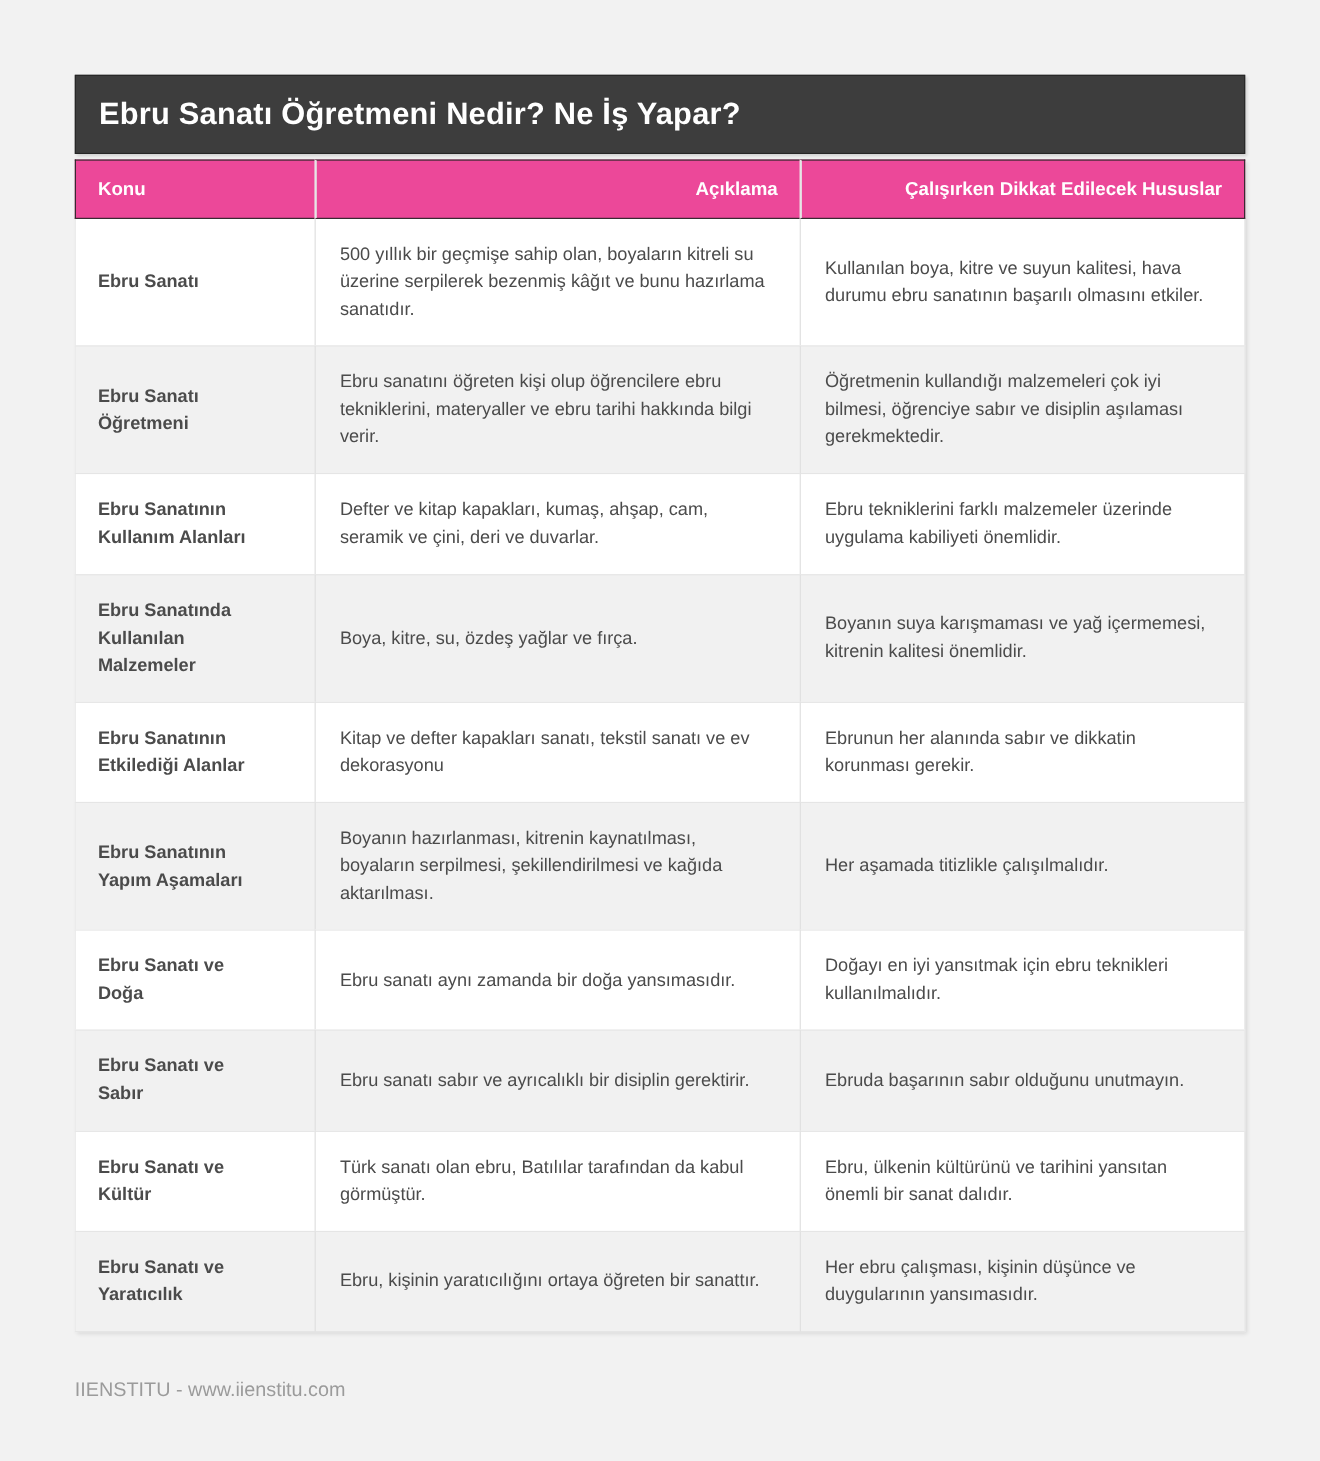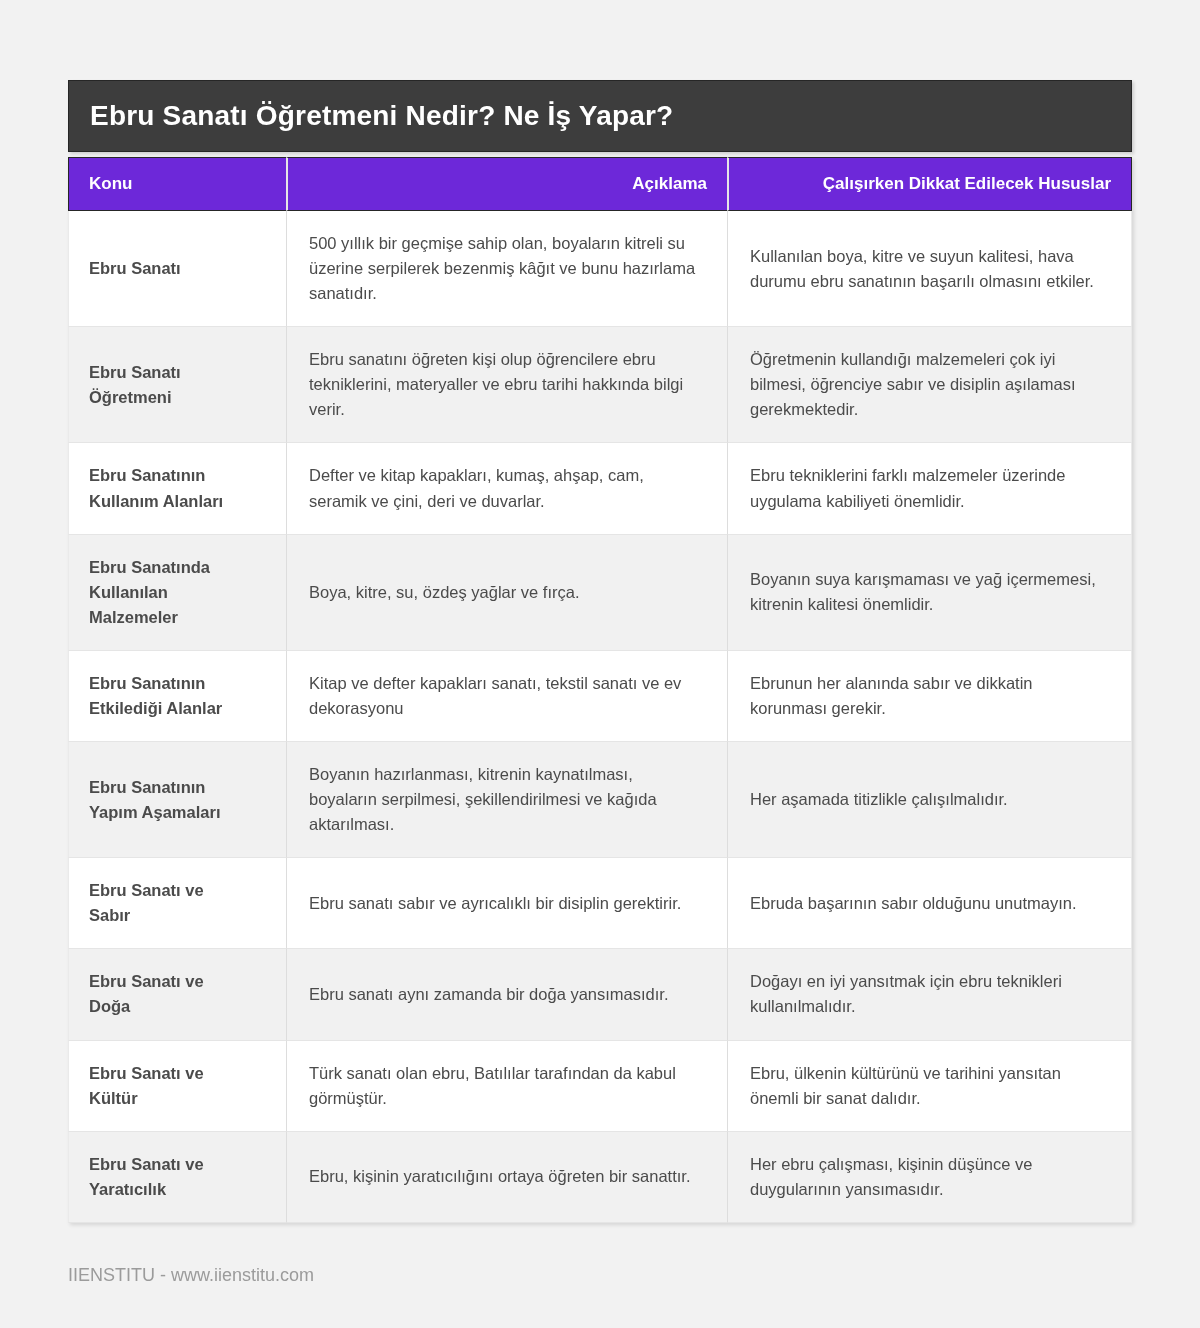--- a/index.html
+++ b/index.html
@@ -6,21 +6,21 @@
   html, body {
     margin: 0;
     padding: 0;
     width: 1200px;
     min-height: 1328px;
     background: #f2f2f2;
     font-family: "Liberation Sans", "DejaVu Sans", sans-serif;
   }
   .doc {
     width: 1064px;
-    margin: 12px auto;
+    margin: 0 auto;
     padding-top: 68px;
   }
   .titlebar {
     height: 72px;
     background: #3d3d3d;
     border: 1px solid #262626;
     box-shadow: 2px 2px 3px rgba(0,0,0,0.15);
     display: flex;
     align-items: center;
     padding: 0 21px;
@@ -38,21 +38,21 @@
     border-collapse: separate;
     border-spacing: 0;
     background: #ffffff;
     box-shadow: 2px 2px 4px rgba(0,0,0,0.12);
   }
   table.info-table col.c1 { width: 218px; }
   table.info-table col.c2 { width: 441px; }
   table.info-table col.c3 { width: 405px; }
   thead th {
     height: 52px;
-    background: #6d28d9;
+    background: #ec4899;
     color: #ffffff;
     font-size: 17px;
     font-weight: bold;
     text-align: left;
     vertical-align: middle;
     padding: 16px 20px;
     border-top: 1px solid #262626;
     border-bottom: 1px solid #262626;
   }
   thead th:first-child { border-left: 1px solid #262626; }
@@ -125,28 +125,28 @@
         <td>Ebru Sanatının Etkilediği Alanlar</td>
         <td>Kitap ve defter kapakları sanatı, tekstil sanatı ve ev dekorasyonu</td>
         <td>Ebrunun her alanında sabır ve dikkatin korunması gerekir.</td>
       </tr>
       <tr>
         <td>Ebru Sanatının Yapım Aşamaları</td>
         <td>Boyanın hazırlanması, kitrenin kaynatılması, boyaların serpilmesi, şekillendirilmesi ve kağıda aktarılması.</td>
         <td>Her aşamada titizlikle çalışılmalıdır.</td>
       </tr>
       <tr>
+        <td>Ebru Sanatı ve Doğa</td>
+        <td>Ebru sanatı aynı zamanda bir doğa yansımasıdır.</td>
+        <td>Doğayı en iyi yansıtmak için ebru teknikleri kullanılmalıdır.</td>
+      </tr>
+      <tr>
         <td>Ebru Sanatı ve Sabır</td>
         <td>Ebru sanatı sabır ve ayrıcalıklı bir disiplin gerektirir.</td>
         <td>Ebruda başarının sabır olduğunu unutmayın.</td>
-      </tr>
-      <tr>
-        <td>Ebru Sanatı ve Doğa</td>
-        <td>Ebru sanatı aynı zamanda bir doğa yansımasıdır.</td>
-        <td>Doğayı en iyi yansıtmak için ebru teknikleri kullanılmalıdır.</td>
       </tr>
       <tr>
         <td>Ebru Sanatı ve Kültür</td>
         <td>Türk sanatı olan ebru, Batılılar tarafından da kabul görmüştür.</td>
         <td>Ebru, ülkenin kültürünü ve tarihini yansıtan önemli bir sanat dalıdır.</td>
       </tr>
       <tr>
         <td>Ebru Sanatı ve Yaratıcılık</td>
         <td>Ebru, kişinin yaratıcılığını ortaya öğreten bir sanattır.</td>
         <td>Her ebru çalışması, kişinin düşünce ve duygularının yansımasıdır.</td>

